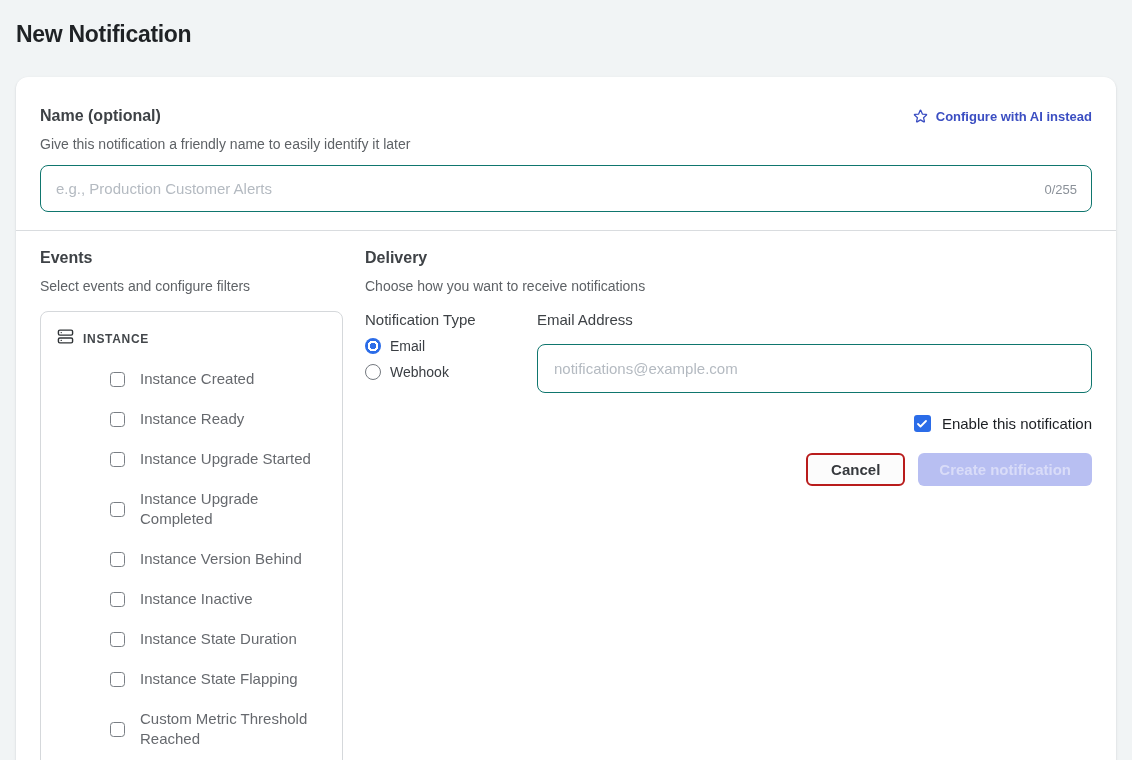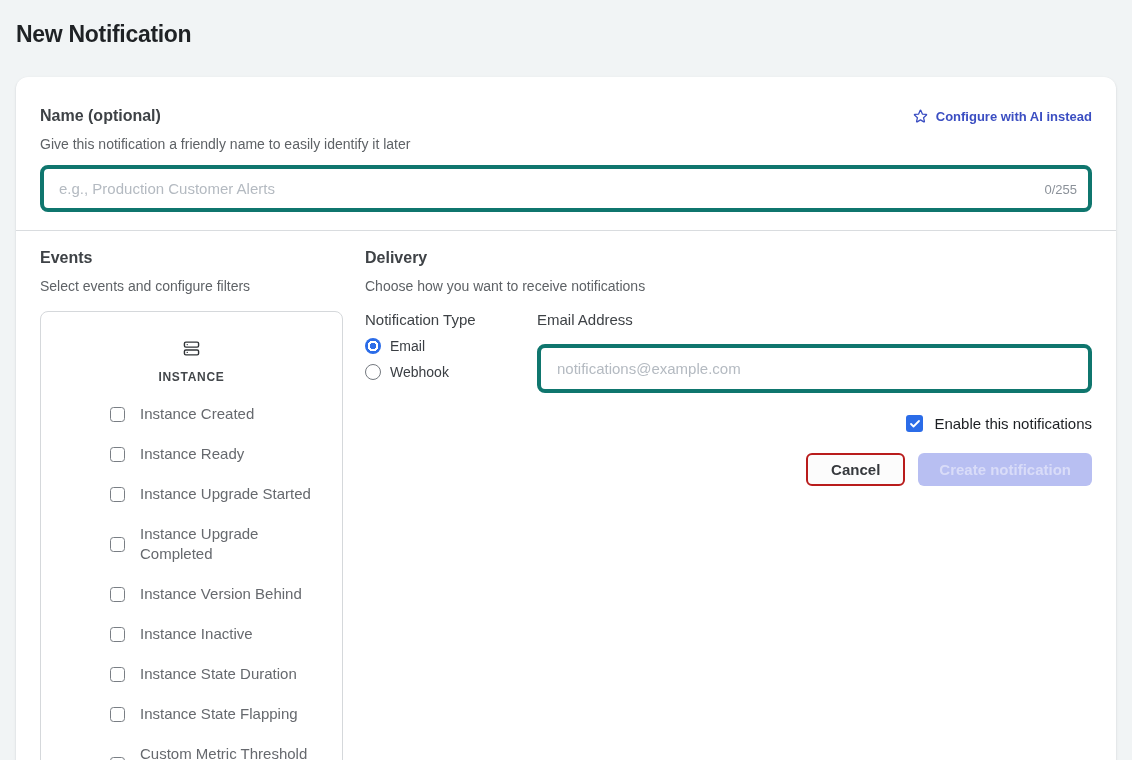--- a/index.html
+++ b/index.html
@@ -28,30 +28,30 @@
     height:1040px;
   }
   .card-top{padding:30px 24px 18px;}
   .name-row{display:flex;justify-content:space-between;align-items:center;}
   .section-title{font-size:16px;font-weight:700;color:#3e4246;}
   .ai-link{display:flex;align-items:center;gap:7px;color:var(--link-indigo);font-size:13px;font-weight:700;cursor:pointer;}
   .ai-link svg{display:block;}
   .section-desc{margin-top:11px;font-size:14px;color:#5e6266;}
   .input-wrap{margin-top:13px;position:relative;}
   .text-input{
-    width:100%;height:47px;border:4px solid #0f766e;border-radius:8px;
+    width:100%;height:47px;border:1px solid #0f766e;border-radius:8px;
     padding:0 64px 0 15px;font-size:15px;color:#26292c;outline:none;
     font-family:"Liberation Sans", sans-serif;background:#fff;
   }
   .text-input::placeholder{color:#b4bac1;}
   .char-counter{position:absolute;right:15px;top:50%;transform:translateY(-50%);font-size:13px;color:#8b9199;}
   .card-bottom{border-top:1px solid #d9dcdf;padding:18px 24px 24px;display:flex;gap:22px;}
   .events-col{width:303px;flex:none;}
   .events-box{margin-top:17px;border:1px solid #d5d8db;border-radius:8px;padding:12px 16px;height:660px;}
-  .group-header{display:flex;align-items:center;gap:9px;margin-top:16px;color:#303437;flex-direction:column;}
+  .group-header{display:flex;align-items:center;gap:9px;margin-top:4px;color:#303437;}
   .group-label{font-size:12px;font-weight:700;letter-spacing:.7px;color:#43474b;}
   .event-row{display:flex;align-items:center;gap:15px;margin:20px 0 0 25px;padding-left:28px;}
   .cb{width:15px;height:15px;flex:none;border:1.5px solid #797e84;border-radius:3.5px;background:#fff;cursor:pointer;}
   .event-label{font-size:15px;line-height:20px;color:#66696e;max-width:178px;cursor:pointer;}
   .delivery-col{flex:1;min-width:0;}
   .delivery-grid{margin-top:17px;display:flex;gap:16px;}
   .nt-col{width:156px;flex:none;}
   .field-label{font-size:15px;color:#3e4246;}
   .radio-row{display:flex;align-items:center;gap:9px;margin-top:10px;cursor:pointer;}
   .radio{width:16px;height:16px;flex:none;border-radius:50%;border:1.5px solid #74797f;background:#fff;}
@@ -177,21 +177,21 @@
           <input class="text-input email-input" type="text" placeholder="notifications@example.com" style="">
         </div>
       </div>
 
       <div class="enable-row">
         <span class="enable-cb">
           <svg width="12" height="12" viewBox="0 0 24 24" fill="none" stroke="#ffffff" stroke-width="3.6" stroke-linecap="round" stroke-linejoin="round">
             <polyline points="20 6 9 17 4 12"></polyline>
           </svg>
         </span>
-        <span class="enable-label">Enable this notifications</span>
+        <span class="enable-label">Enable this notification</span>
       </div>
 
       <div class="buttons-row">
         <button class="btn btn-cancel">Cancel</button>
         <button class="btn btn-create">Create notification</button>
       </div>
     </div>
 
   </div>
 </div>

